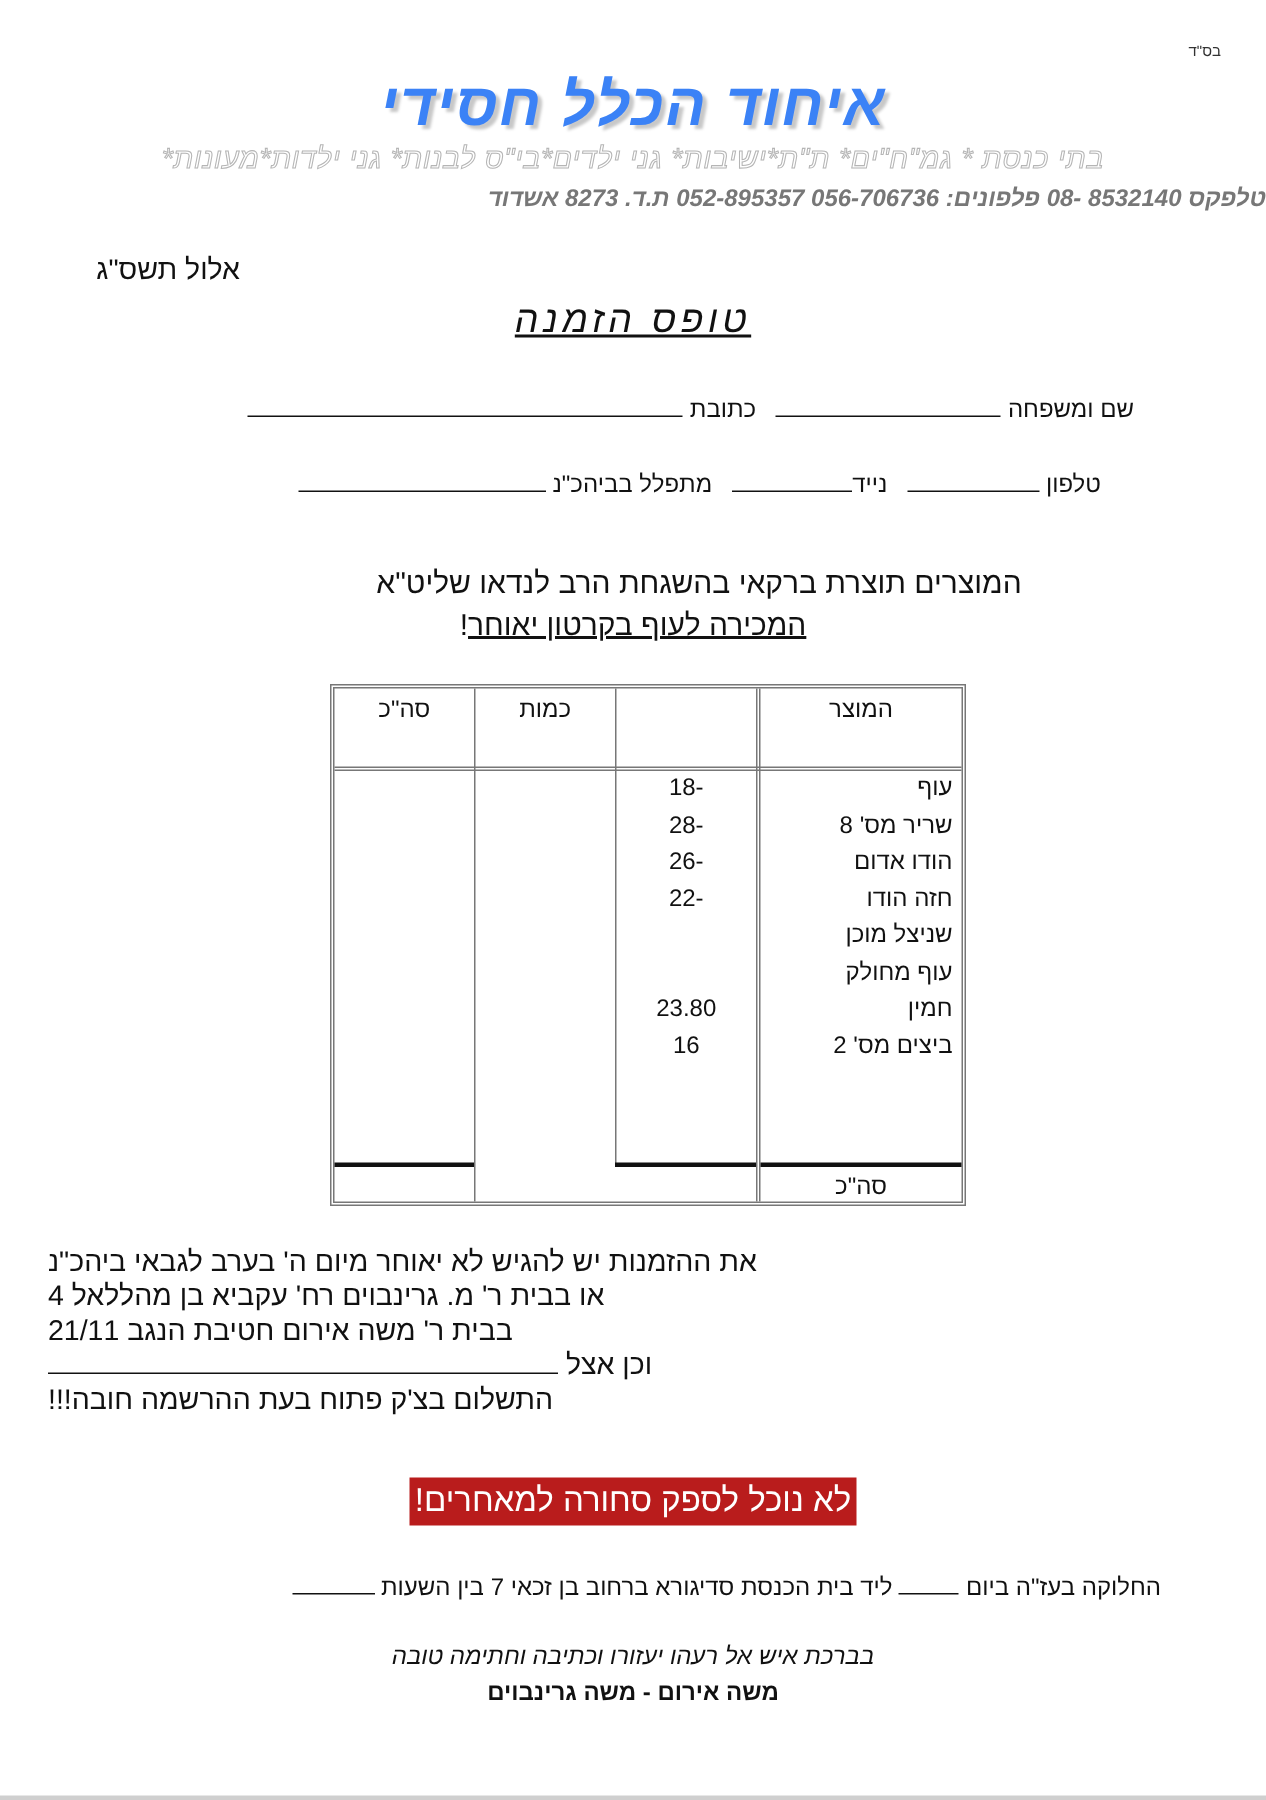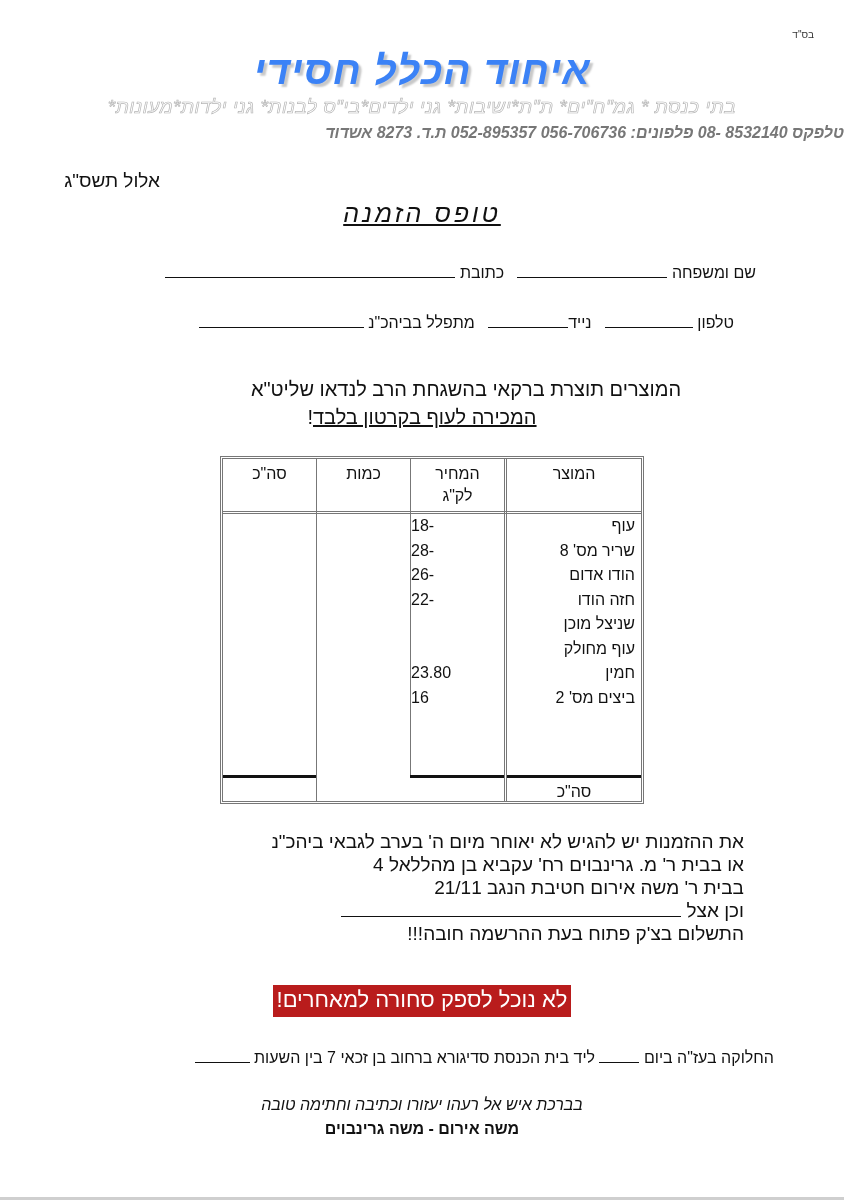--- a/index.html
+++ b/index.html
@@ -55,21 +55,21 @@
   }
   .vline { position: absolute; top: 0; width: 1px; background: #777; }
   .vline-double { position: absolute; top: 0; bottom: 0; width: 3px; border-left: 1px solid #777; border-right: 1px solid #777; box-sizing: border-box; }
   .hline { position: absolute; height: 3px; border-top: 1px solid #777; border-bottom: 1px solid #777; box-sizing: border-box; }
   .thick { position: absolute; height: 3px; background: #111; }
   .th { position: absolute; top: 4px; font-size: 16px; text-align: center; line-height: 22px; }
   .cell-list { position: absolute; font-size: 16px; line-height: 24.5px; }
   .cell-list div { height: 24.5px; }
 
   #instructions {
-    top: 830px; left: 0; width: 744px; font-size: 19px; line-height: 23px; text-align: right;
+    top: 830px; left: 0; width: 744px; font-size: 19px; line-height: 23px; text-align: left; padding-left: 32px;
   }
   #instructions div { white-space: nowrap; }
 
   #warning {
     top: 985px; left: 0; width: 844px; text-align: center;
   }
   #warning span {
     display: inline-block; background: #b91c1c; color: #fff; font-size: 22px;
     padding: 1px 4px 3px 4px; line-height: 28px;
   }
@@ -106,55 +106,51 @@
   <span class="blank" style="width:88px"></span>
   &nbsp;
   <span>נייד</span><span class="blank" style="width:80px"></span>
   &nbsp;
   <span>מתפלל בביהכ"נ</span>
   <span class="blank" style="width:165px"></span>
 </div>
 
 <div id="supervision" class="abs rtl">המוצרים תוצרת ברקאי בהשגחת הרב לנדאו שליט"א</div>
 <div id="carton" class="abs rtl">
-  <span>המכירה לעוף בקרטון בלבד</span><b style="font-weight:normal">!</b>
+  <span>המכירה לעוף בקרטון יאוחר</span><b style="font-weight:normal">!</b>
 </div>
 
 <div id="order-table" class="abs rtl">
 
   <div class="vline-double" style="left:281px;"></div>
   <div class="vline" style="left:93px; height:100%;"></div>
   <div class="vline" style="left:187px; height:318px;"></div>
 
   <div class="hline" style="top:52px; left:0; right:0;"></div>
 
   <div class="thick" style="top:316px; left:0; width:93px;"></div>
   <div class="thick" style="top:316px; left:187px; width:94px;"></div>
   <div class="thick" style="top:316px; left:284px; right:0;"></div>
 
   <div class="th" style="left:284px; right:0;">המוצר</div>
-  <div class="th" style="left:188px; width:93px;">
-    <div>המחיר</div>
-    <div>לק"ג</div>
-  </div>
   <div class="th" style="left:94px; width:93px;">כמות</div>
   <div class="th" style="left:0; width:93px;">סה"כ</div>
 
   <div class="cell-list" style="top:55px; left:284px; right:6px; text-align:right;">
     <div>עוף</div>
     <div>שריר מס' 8</div>
     <div>הודו אדום</div>
     <div>חזה הודו</div>
     <div>שניצל מוכן</div>
     <div>עוף מחולק</div>
     <div>חמין</div>
     <div>ביצים מס' 2</div>
   </div>
 
-  <div class="cell-list" style="top:55px; left:188px; width:93px; text-align:left; direction:ltr;">
+  <div class="cell-list" style="top:55px; left:188px; width:93px; text-align:center; direction:ltr;">
     <div>18-</div>
     <div>28-</div>
     <div>26-</div>
     <div>22-</div>
     <div></div>
     <div></div>
     <div>23.80</div>
     <div>16</div>
   </div>
 

